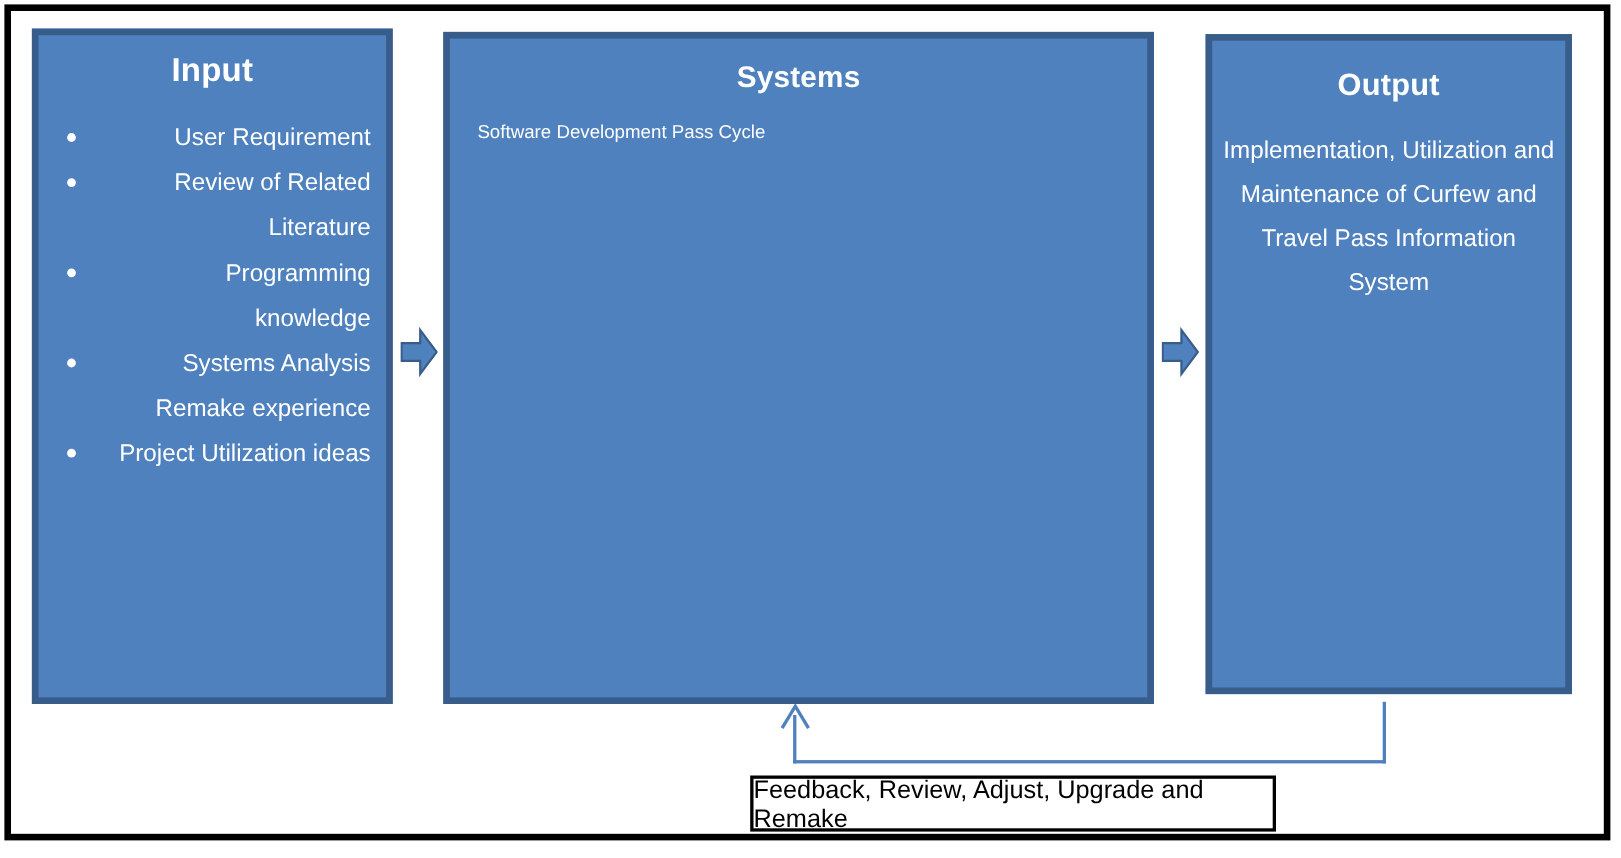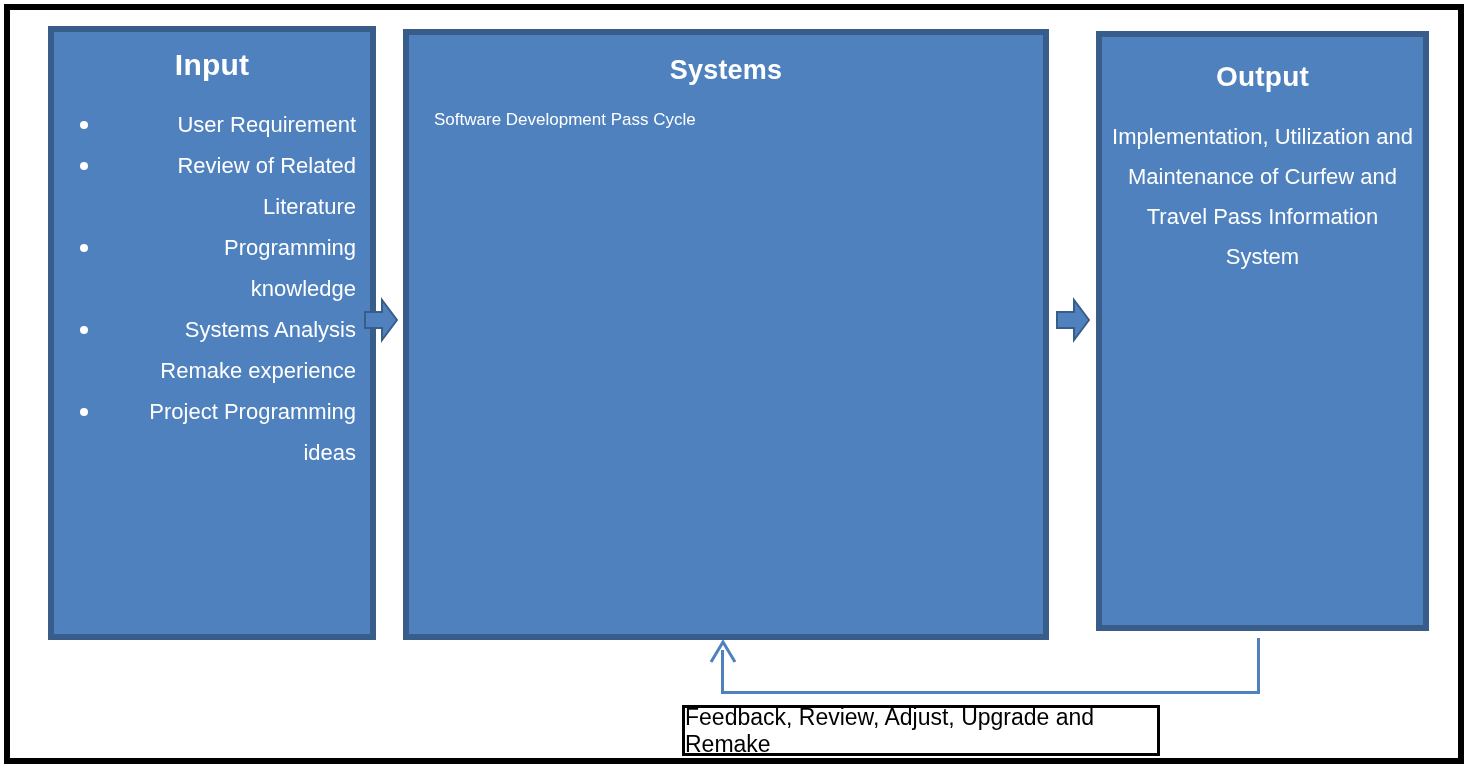--- a/index.html
+++ b/index.html
@@ -27,21 +27,21 @@
     border: 6px solid #000000;
     box-sizing: border-box;
   }
   
   .panel {
     position: absolute;
     background: #4E81BD;
     border: 6px solid #385D8A;
     box-sizing: border-box;
   }
-  #panel-input  { left: 29px;   top: 26px; width: 328px; height: 614px; margin-left: 19px; }
+  #panel-input  { left: 29px;   top: 26px; width: 328px; height: 614px; }
   #panel-process{ left: 403px;  top: 29px; width: 646px; height: 611px; }
   #panel-output { left: 1096px; top: 31px; width: 333px; height: 600px; }
 
   .panel-title {
     color: #ffffff;
     font-weight: bold;
     text-align: center;
     letter-spacing: 0.2px;
   }
   #title-input   { font-size: 30px; margin-top: 16px; }
@@ -162,21 +162,21 @@
 
   <div class="outer-frame"></div>
 
   <div class="panel" id="panel-input">
     <div class="panel-title" id="title-input">Input</div>
     <ul class="bullets" id="list-input">
       <li>User Requirement</li>
       <li>Review of Related Literature</li>
       <li>Programming knowledge</li>
       <li>Systems Analysis Remake experience</li>
-      <li>Project Programming ideas</li>
+      <li>Project Utilization ideas</li>
     </ul>
   </div>
 
   <div class="block-arrow" id="arrow-in-to-proc">
     <svg width="34" height="46" viewBox="0 0 34 46" xmlns="http://www.w3.org/2000/svg">
       <polygon points="1,15 18,15 18,3 33,23 18,43 18,31 1,31" fill="#4E81BD" stroke="#385D8A" stroke-width="2"></polygon>
     </svg>
   </div>
 
   <div class="panel" id="panel-process">

